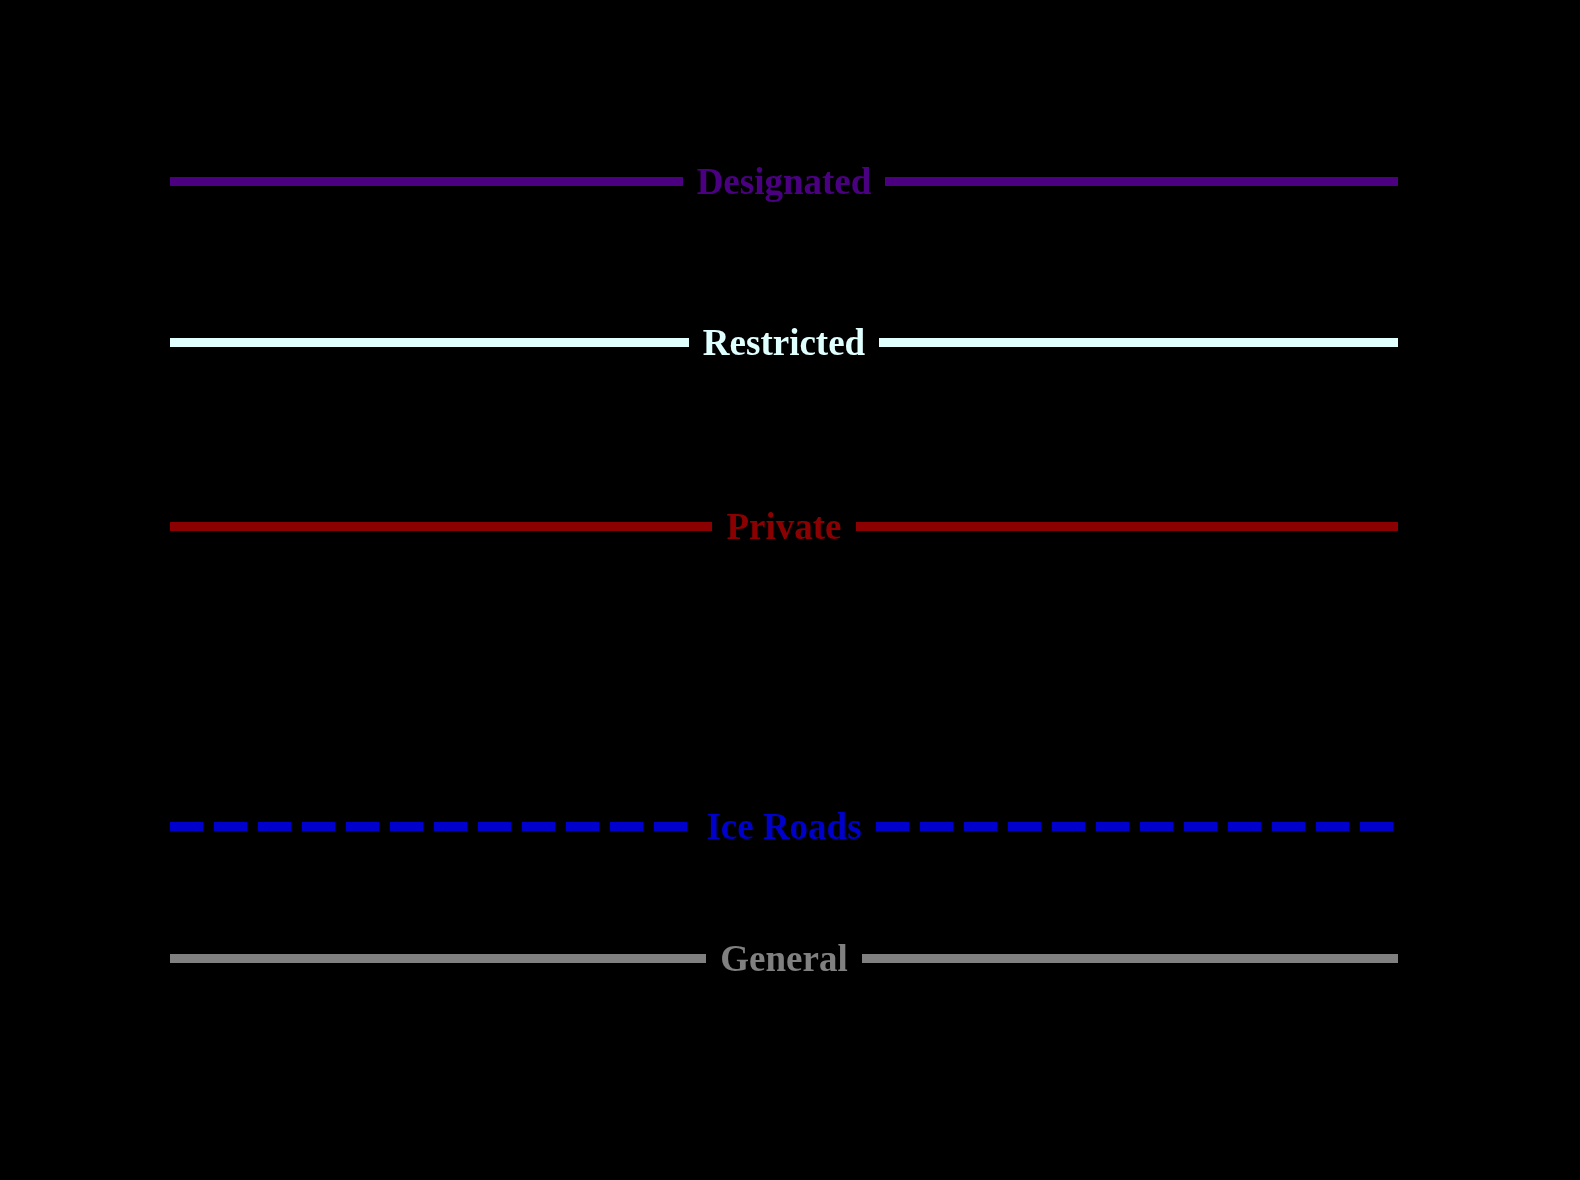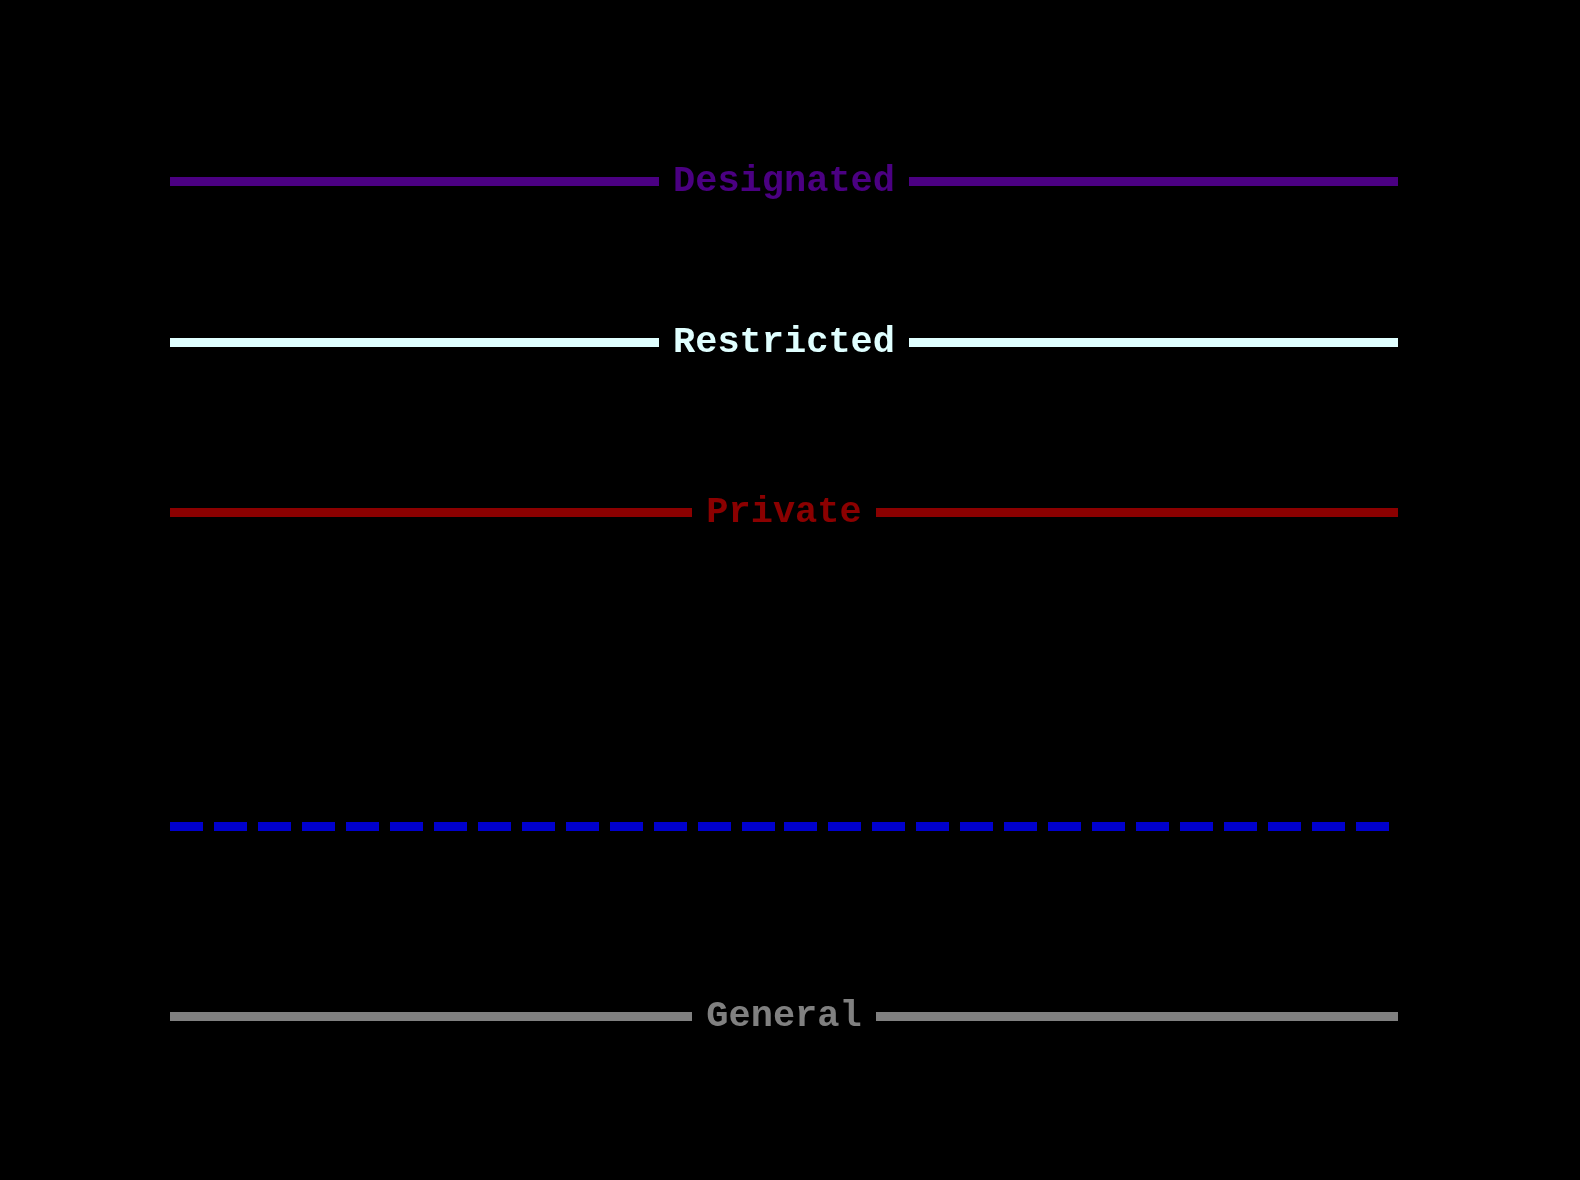--- a/index.html
+++ b/index.html
@@ -45,36 +45,36 @@
     border-top-style: none;
     height: 9px;
     background-repeat: repeat-x;
     background-size: 44px 9px;
     background-position: left center;
   }
 
   .legend-label {
     flex: 0 0 auto;
     padding: 0 14px;
-    font-family: Liberation Mono, monospace;
+    font-family: Liberation Serif, serif;
     font-weight: bold;
     font-size: 37px;
     line-height: 1;
     white-space: nowrap;
     letter-spacing: 0px;
     text-align: right;
   }
 
   
   #row-designated { top: 151px; }
   #row-permissive { top: 312px; }
-  #row-private    { top: 482px; }
+  #row-private    { top: 496px; }
   #row-restricted { top: 634px; }
   #row-iceroads   { top: 796px; }
-  #row-general    { top: 986px; }
+  #row-general    { top: 928px; }
 </style>
 </head>
 <body style="background: rgb(0, 0, 0);">
 
 <div id="legend-canvas" style="background: rgb(0, 0, 0);">
 
   <div class="legend-row" id="row-designated">
     <span class="legend-line" style="border-top-style: solid; border-top-color: rgb(75, 0, 130);"></span>
     <span class="legend-label" style="color: rgb(75, 0, 130);">Designated</span>
     <span class="legend-line" style="border-top-style: solid; border-top-color: rgb(75, 0, 130);"></span>
@@ -88,20 +88,21 @@
 
   <div class="legend-row" id="row-private">
     <span class="legend-line" style="border-top-style: solid; border-top-color: rgb(139, 0, 0);"></span>
     <span class="legend-label" style="color: rgb(139, 0, 0);">Private</span>
     <span class="legend-line" style="border-top-style: solid; border-top-color: rgb(139, 0, 0);"></span>
   </div>
 
 
   <div class="legend-row" id="row-iceroads">
     <span class="legend-line dashed" style="border-top-style: none; background-image: linear-gradient(to right, rgb(0, 0, 205) 0px, rgb(0, 0, 205) 33px, rgba(0, 0, 0, 0) 33px, rgba(0, 0, 0, 0) 44px);"></span>
+    <span class="legend-label" style="color: rgb(0, 0, 205);">Ice Roads</span>
     <span class="legend-line dashed" style="border-top-style: none; background-image: linear-gradient(to right, rgb(0, 0, 205) 0px, rgb(0, 0, 205) 33px, rgba(0, 0, 0, 0) 33px, rgba(0, 0, 0, 0) 44px);"></span>
   </div>
 
   <div class="legend-row" id="row-general">
     <span class="legend-line" style="border-top-style: solid; border-top-color: rgb(128, 128, 128);"></span>
     <span class="legend-label" style="color: rgb(128, 128, 128);">General</span>
     <span class="legend-line" style="border-top-style: solid; border-top-color: rgb(128, 128, 128);"></span>
   </div>
 
 </div>

